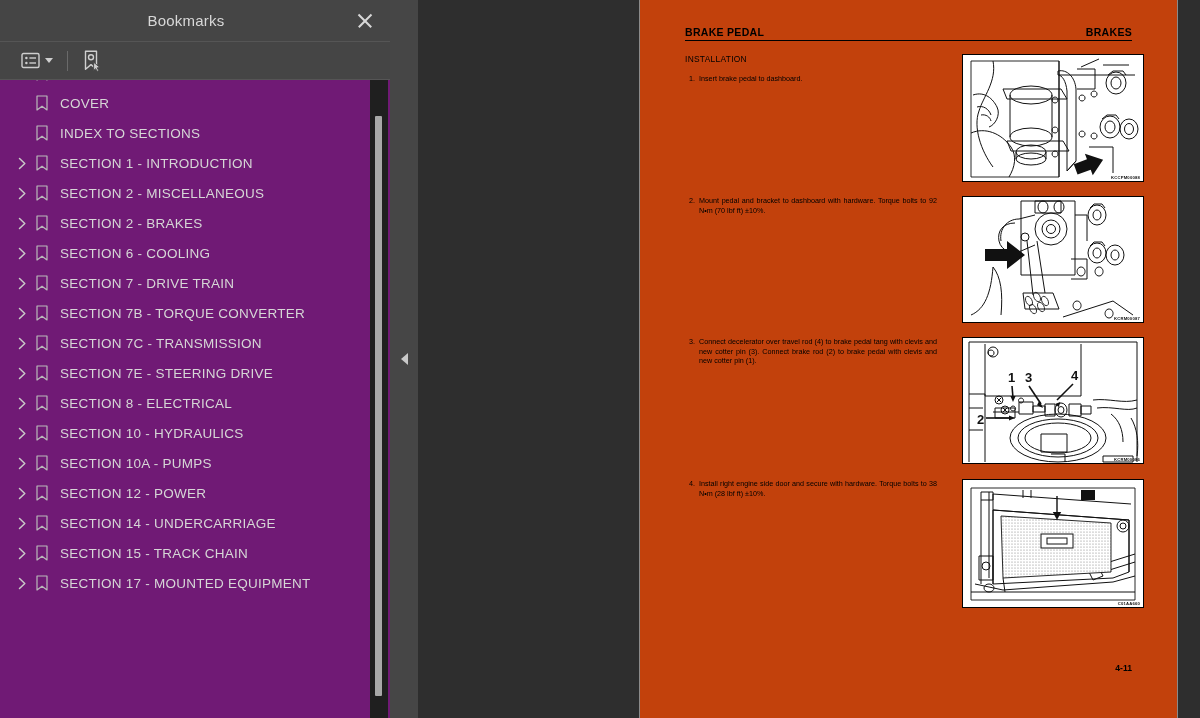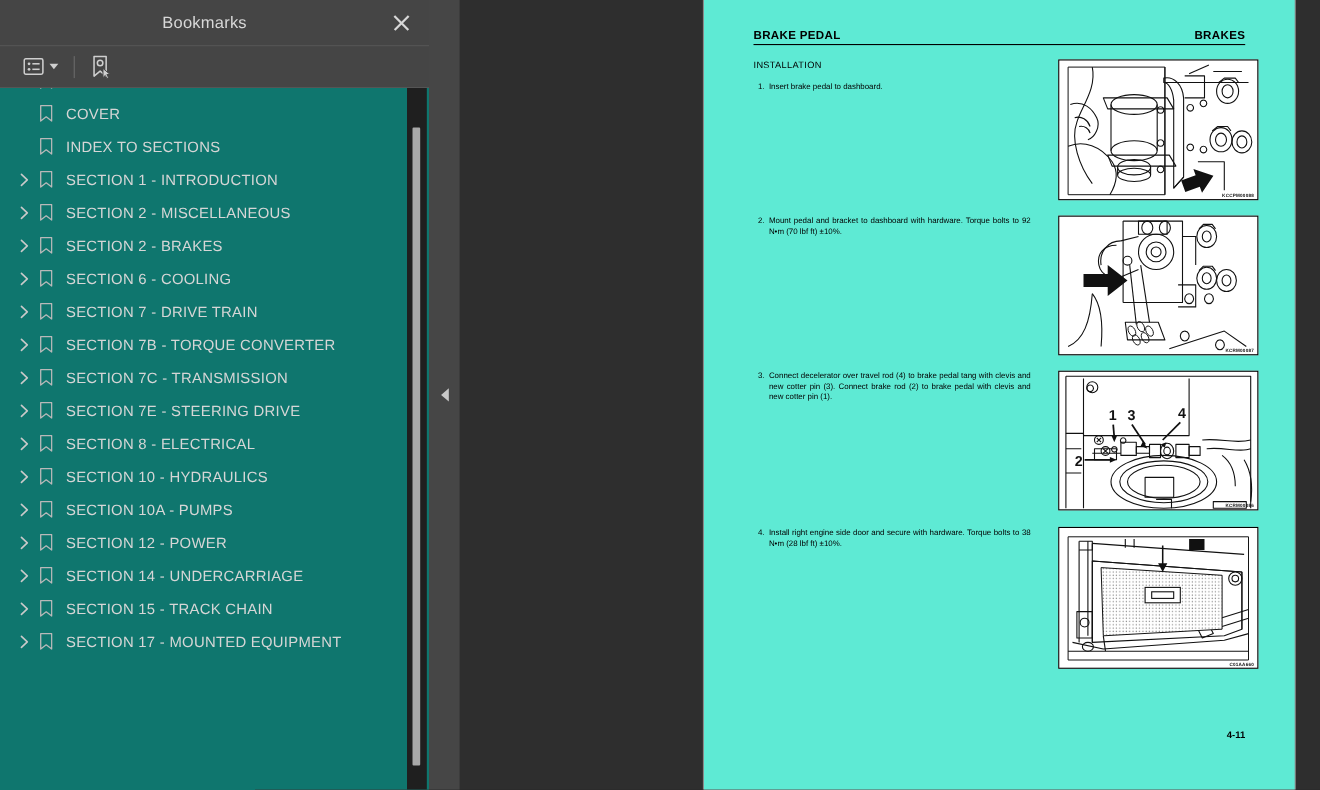--- a/index.html
+++ b/index.html
@@ -84,21 +84,21 @@
     position: absolute;
     left: 141px; top: 50px;
     width: 14px; height: 20px;
     pointer-events: none;
   }
 
   #bm-scroll {
     position: relative;
     flex: 1 1 auto;
     overflow: hidden;
-    background: #0f766e;
+    background: #701a75;
   }
   #bm-list {
     position: absolute;
     left: 0; top: -22px;
     width: 370px;
   }
   .bm-row {
     display: flex; align-items: center;
     height: 30px;
     padding-left: 14px;
@@ -162,21 +162,21 @@
     position: relative;
     flex: 1 1 auto;
     height: 718px;
     background: #2e2e2e;
     overflow: hidden;
   }
   #page {
     position: absolute;
     left: 222px; top: 0;
     width: 537px; height: 718px;
-    background: #5eead4;
+    background: #c2410c;
     box-shadow: 0 0 0 1px #8a8a8a;
   }
 
   .pg-inner { position: absolute; inset: 0; }
 
   
   #pg-header {
     position: absolute;
     left: 45px; top: 26px;
     width: 447px;

